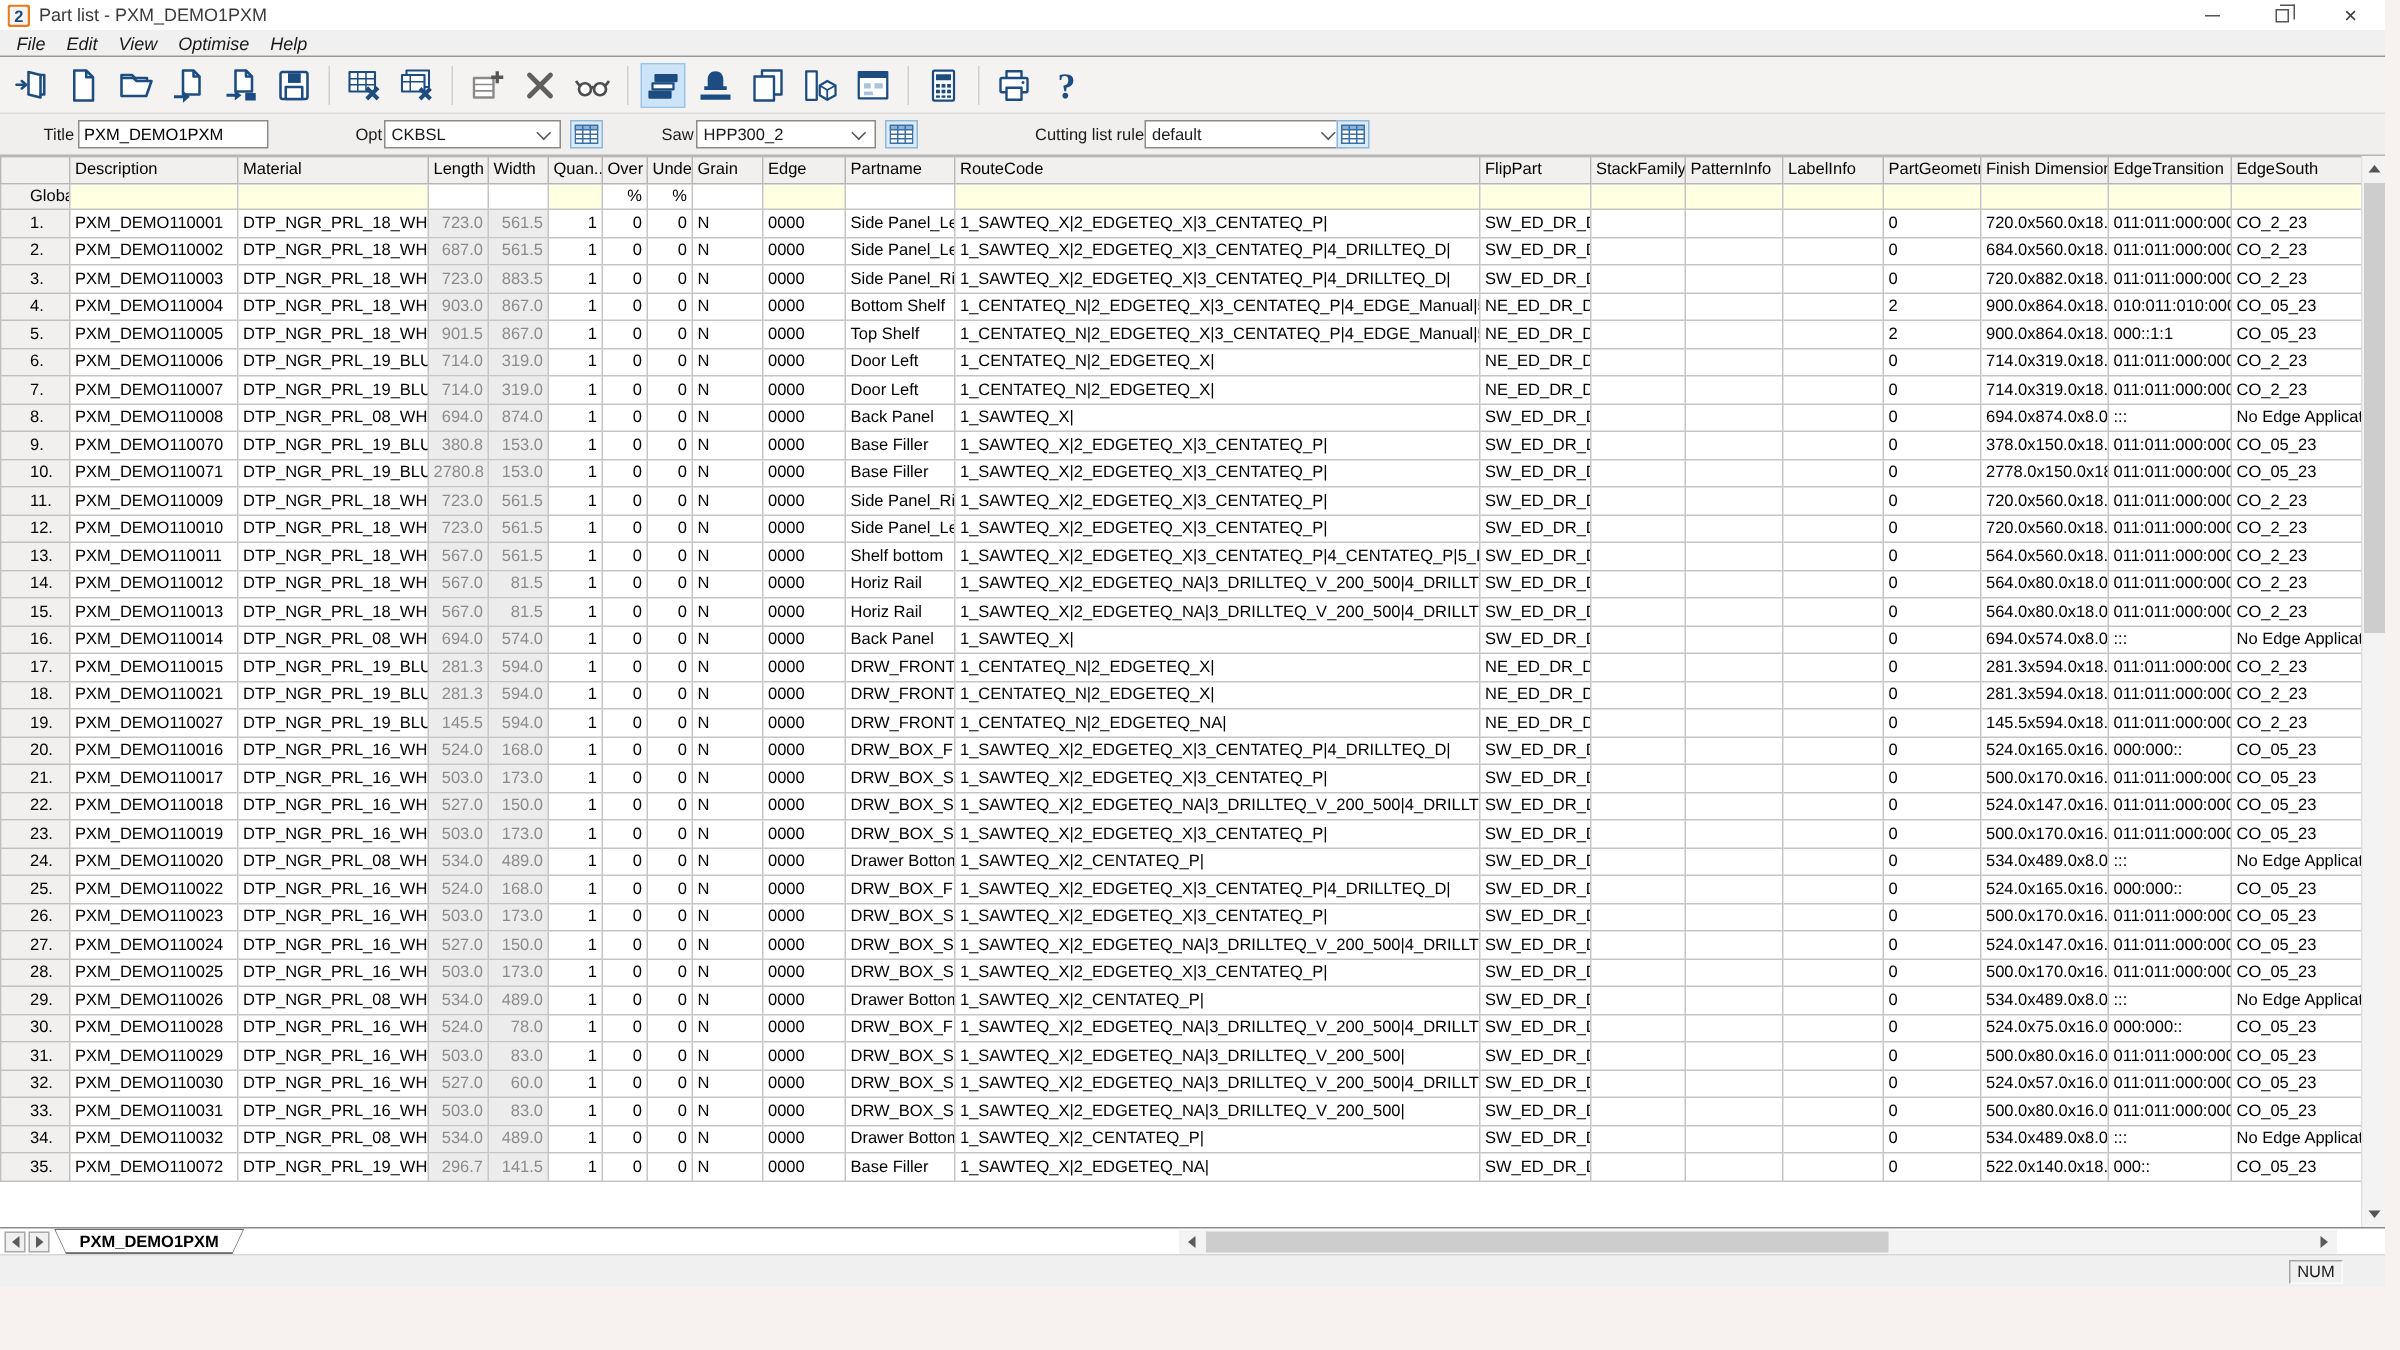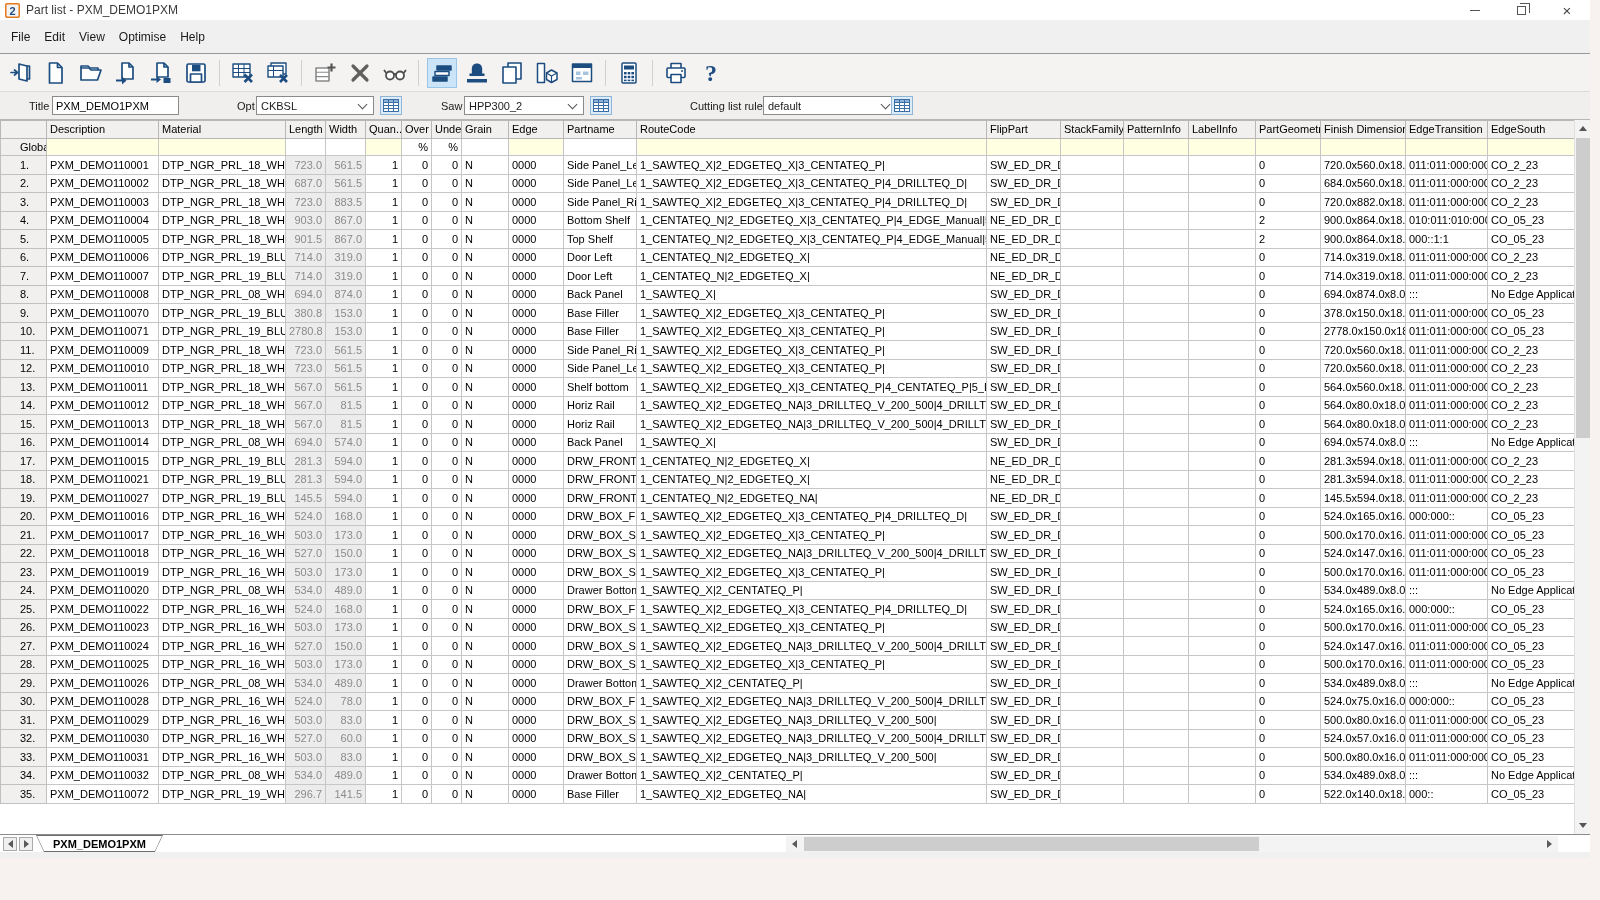--- a/index.html
+++ b/index.html
@@ -16,21 +16,21 @@
   .titlebar { height:20px; background:#ffffff; display:flex; align-items:center; padding-left:5px; gap:6px; }
   .title-text { font-size:12px; color:#3a3a3a; }
   .winbtns { margin-left:auto; display:flex; height:20px; }
   .winbtn { width:46px; display:flex; align-items:center; justify-content:center; color:#444; }
   .glyph-min { width:10px; height:1px; background:#555; display:inline-block; }
   .glyph-restore { width:9px; height:9px; border:1px solid #555; position:relative; background:#fff; }
   .glyph-restore::before { content:""; position:absolute; left:2px; top:-4px; width:9px; height:9px; border:1px solid #555; border-left:none; border-bottom:none; }
   .glyph-close { font-size:15px; line-height:15px; color:#444; }
 
   
-  .menubar { height:34px; background:#f0f0f0; border-bottom:1px solid #999; display:flex; align-items:center; padding-left:4px; }
+  .menubar { height:18px; background:#f0f0f0; border-bottom:1px solid #999; display:flex; align-items:center; padding-left:4px;font-style:italic; }
   .menu-item { font-size:12px; color:#1a1a1a; padding:0 7px; }
 
   
   .toolbar { height:38px; background:#f4f3f1; border-bottom:1px solid #dddcda; display:flex; align-items:center; padding-left:7px; gap:7px; }
   .tbtn { width:28px; height:28px; display:flex; align-items:center; justify-content:center; }
   .tbtn.sel { background:#cce4f7; outline:1px solid #98c5e8; }
   .tsep { width:1px; height:26px; background:#d2d0ce; margin:0 2px; }
 
   
   .formbar { position:relative; height:28px; background:#f0efee; border-bottom:1px solid #b5b5b5; font-size:11px; color:#1a1a1a; }
@@ -1170,14 +1170,17 @@
           <span class="tri-left"></span>
         </span>
       <span class="hthumb"></span>
       <span class="htrack"></span>
       <span class="harrow">
           <span class="tri-right"></span>
         </span>
     </div>
   </div>
 
+  <div class="statusbar">
+    <span class="numbox">NUM</span>
+  </div>
 
 </div>
 
 </body></html>

